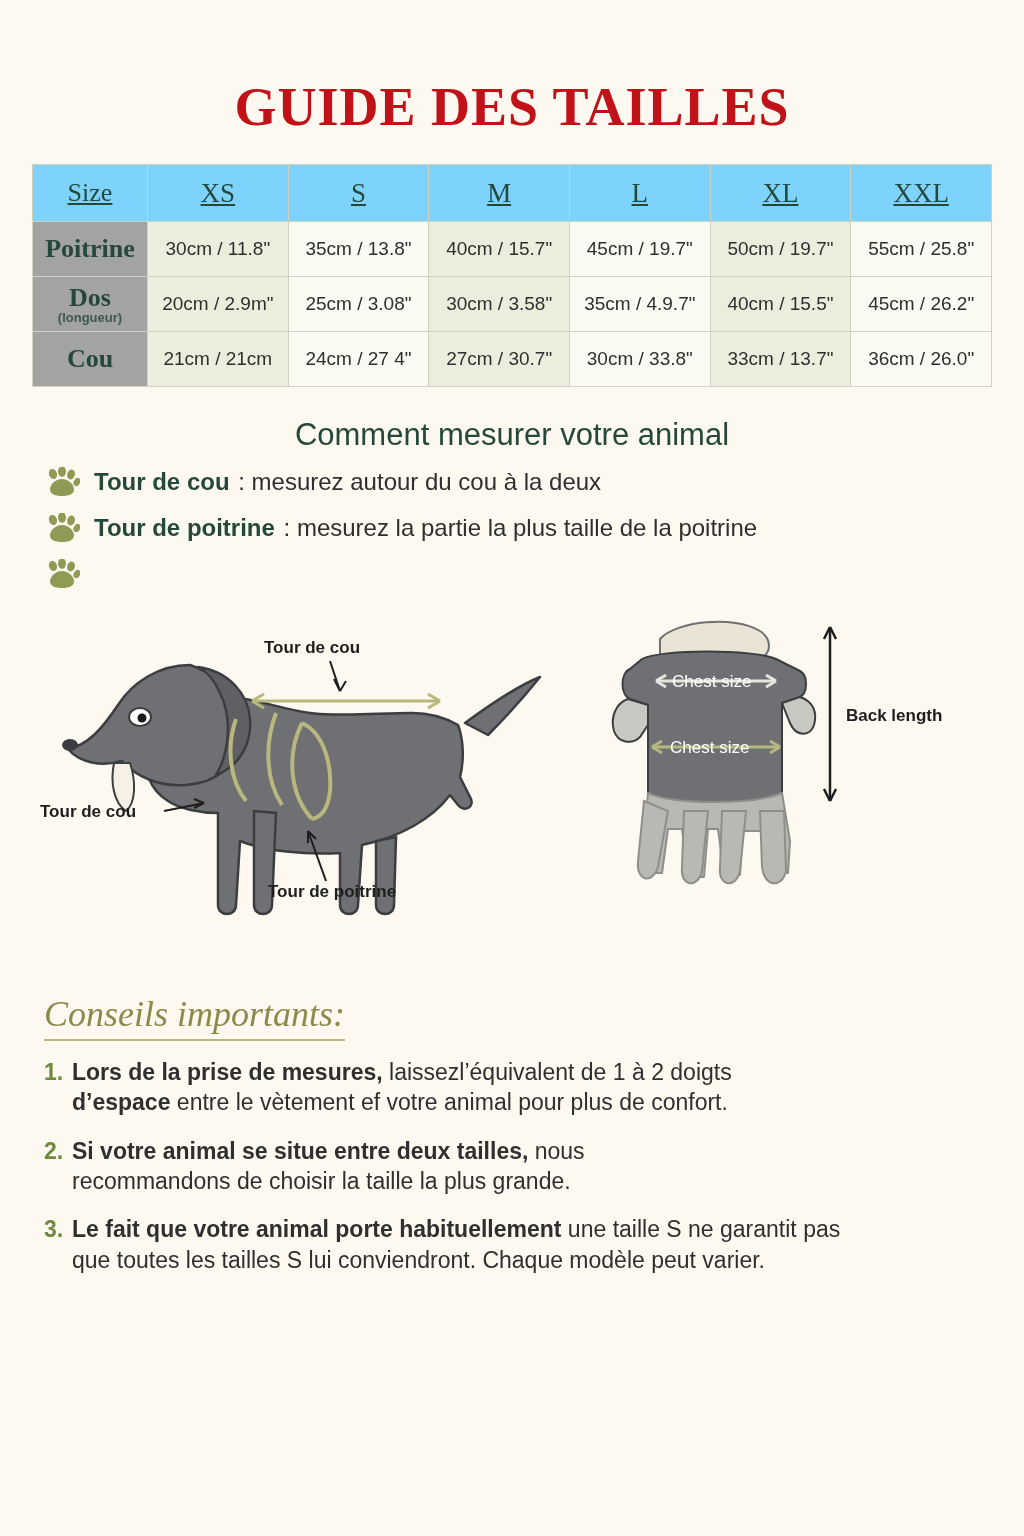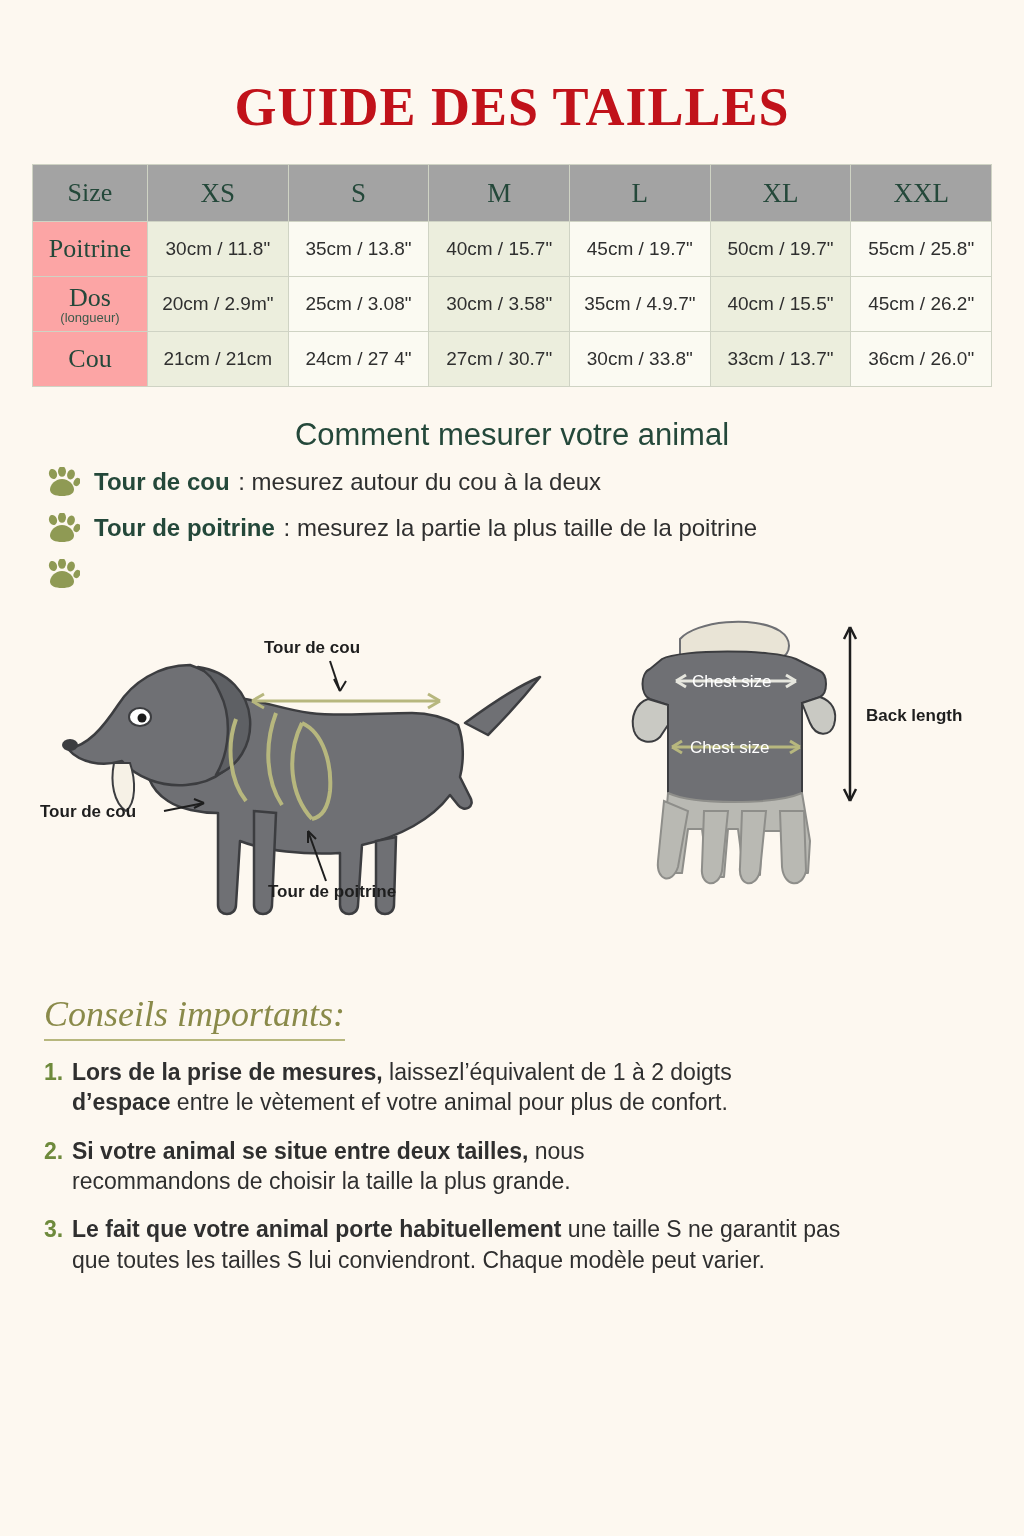--- a/index.html
+++ b/index.html
@@ -36,36 +36,38 @@
     border-collapse: collapse;
     table-layout: fixed;
   }
   table.size-table th, table.size-table td {
     border: 1px solid #cfd3c4;
     text-align: center;
     vertical-align: middle;
     height: 52px;
   }
   table.size-table thead th {
-    background: #a3a3a3;
+    background: #7dd3fc;
     font-family: "Liberation Serif", serif;
     font-size: 27px;
     color: #24483a;
     font-weight: normal;
     height: 54px;
+    text-decoration: underline;
   }
   table.size-table thead th.row-head {
     font-size: 26px;
   }
   td.row-head, th.row-head-cell {
-    background: #fca5a5;
+    background: #a3a3a3;
     font-family: "Liberation Serif", serif;
     font-size: 26px;
     color: #24483a;
     width: 112px;
+    font-weight: bold;
   }
   td.row-head .sub {
     display: block;
     font-family: "Liberation Sans", sans-serif;
     font-size: 13px;
     color: #3c5a4b;
     margin-top: -3px;
   }
   table.size-table td.val {
     font-size: 19px;
@@ -115,21 +117,21 @@
     height: 380px;
     margin-top: 10px;
   }
   .fig-left {
     position: absolute;
     left: 40px;
     top: 0;
   }
   .fig-right {
     position: absolute;
-    left: 584px;
+    left: 564px;
     top: 0;
   }
   .fig-label {
     font-size: 17px;
     font-weight: bold;
     fill: #1e1e1e;
     font-family: "Liberation Sans", sans-serif;
   }
   .fig-label-white {
     font-size: 17px;

